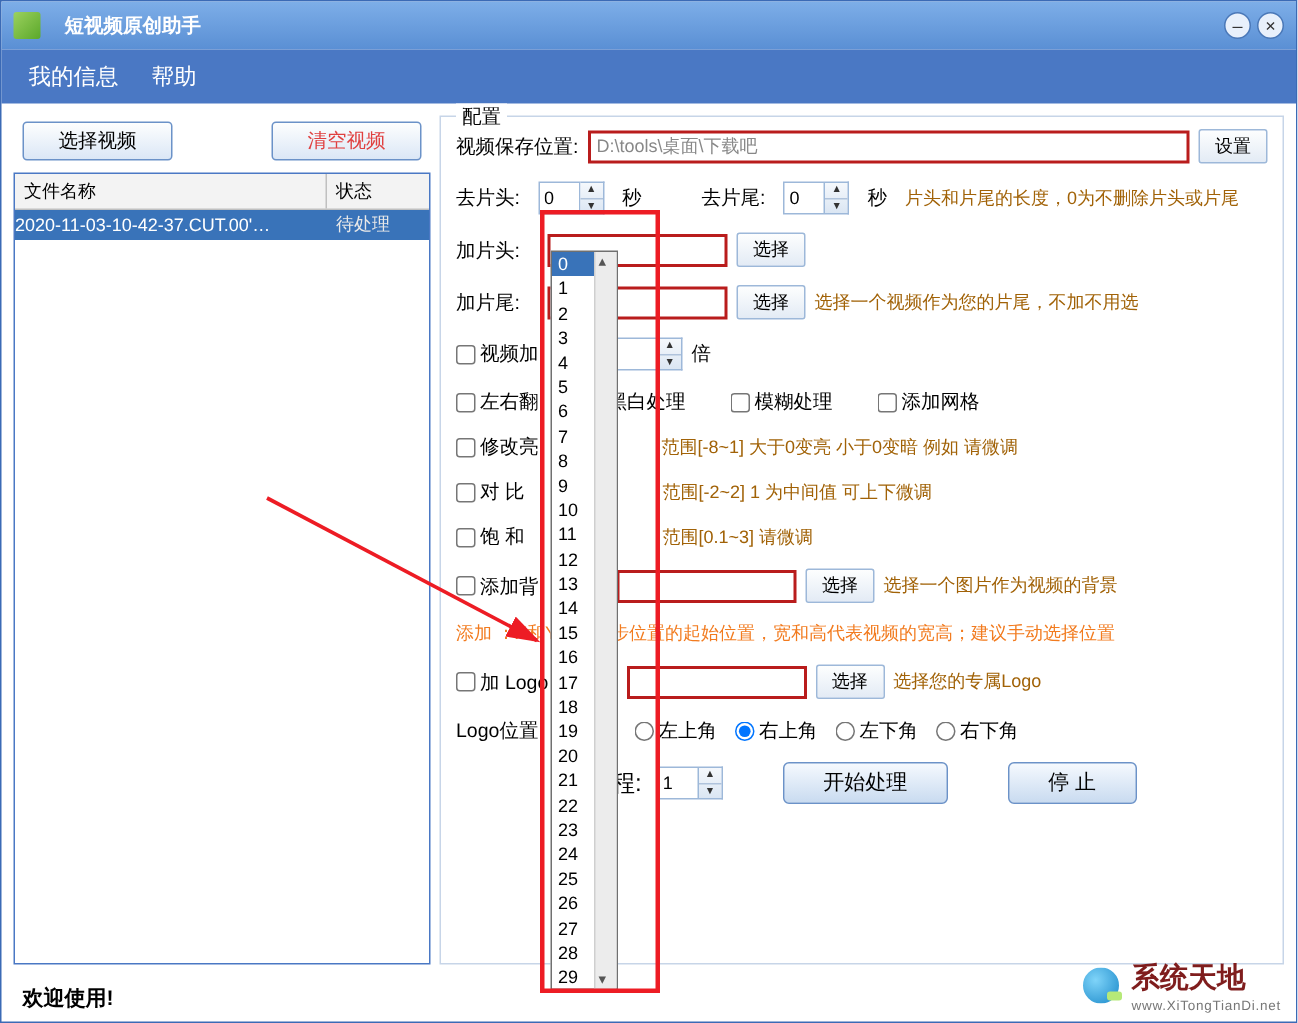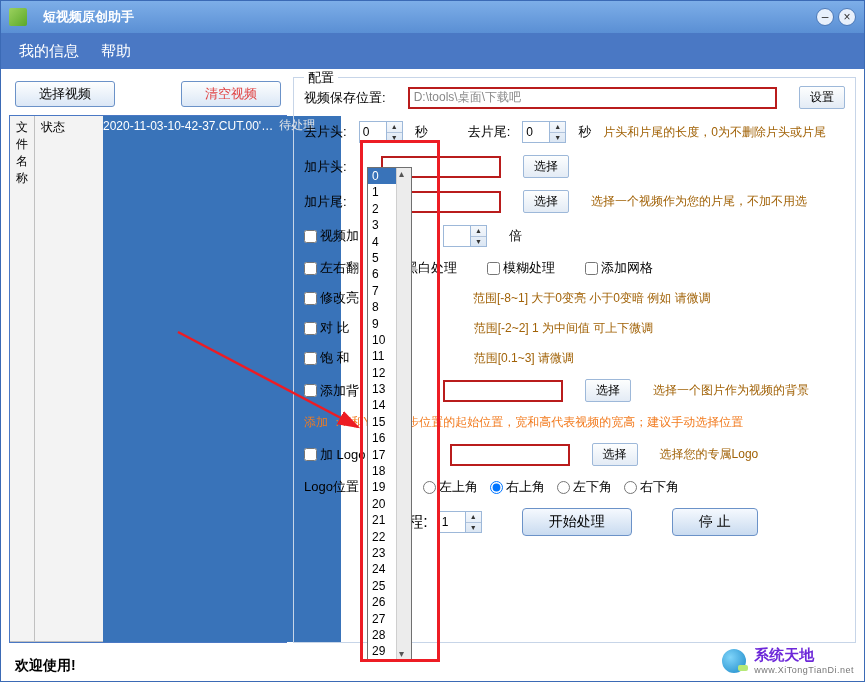--- a/index.html
+++ b/index.html
@@ -26,33 +26,33 @@
     
     .main-area { display: flex; height: calc(100% - 32px - 36px - 30px); padding: 8px; gap: 6px; }
     
     .left-panel { width: 278px; display: flex; flex-direction: column; }
     .left-buttons { display: flex; gap: 10px; padding: 4px 6px 8px 6px; justify-content: space-between; }
     .btn {
       border: 1px solid #6b92c8; border-radius: 3px; padding: 3px 14px; font-size: 13px;
       background: linear-gradient(#fdfefe, #dbe7f6); cursor: pointer; min-width: 100px; text-align: center;
     }
     .btn.red-text { color: #e04040; }
-    .file-table { border: 1px solid #4a78c4; flex: 1; display: flex; flex-direction: row; }
+    .file-table { border: 1px solid #4a78c4; flex: 1; display: flex; flex-direction: column; }
     .file-table-header { display: flex; background: #f3f3f3; border-bottom: 1px solid #c0c0c0; font-size: 12px; }
     .fth-col1 { flex: 1; padding: 3px 6px; border-right: 1px solid #c0c0c0; }
     .fth-col2 { width: 68px; padding: 3px 6px; }
     .file-row { display: flex; background: #3973b9; color: #fff; font-size: 12px; }
     .fr-col1 { flex: 1; padding: 3px 0; white-space: nowrap; overflow: hidden; }
     .fr-col2 { width: 68px; padding: 1px 6px; color: #e8e8e8; }
     .file-empty { flex: 1; background: #fff; }
     
     .right-panel { flex: 1; border: 1px solid #c7d5e8; position: relative; padding: 8px 10px; }
     .config-legend { position: absolute; top: -9px; left: 10px; background: #fff; padding: 0 4px; font-size: 13px; }
     
-    .row { display: flex; align-items: center; font-size: 13px; margin-bottom: 12px; gap: 22px; flex-wrap: nowrap; }
+    .row { display: flex; align-items: center; font-size: 13px; margin-bottom: 12px; gap: 6px; flex-wrap: nowrap; }
     .label { white-space: nowrap; }
     .text-input { border: 2px solid #b91c1c; height: 22px; padding: 0 4px; font-size: 12px; color: #888; background: #fff; }
     .wide { flex: 1; min-width: 0; }
     .small-btn { border: 1px solid #9db8d9; background: linear-gradient(#fdfefe,#e3ebf5); padding: 2px 10px; font-size: 12px; cursor: pointer; border-radius: 2px; }
     .hint { color: #a16207; font-size: 12px; white-space: nowrap; }
     .hint-wrap { color: #f27b1f; font-size: 12px; }
     
     .spin { display: inline-flex; }
     .spin input { width: 28px; height: 22px; border: 1px solid #9db8d9; text-align: left; padding: 0 3px; font-size: 12px; }
     .spin .arrows { width: 16px; height: 22px; border: 1px solid #9db8d9; border-left: none; background: linear-gradient(#f5f8fc,#dbe6f3); display: flex; flex-direction: column; }
@@ -80,21 +80,21 @@
     .dd-scroll::before { content: "▴"; position: absolute; top: 0; left: 2px; font-size: 10px; color: #555; }
     .dd-scroll::after { content: "▾"; position: absolute; bottom: 0; left: 2px; font-size: 10px; color: #555; }
     
     .red-box { position: absolute; left: 359px; top: 139px; width: 80px; height: 522px; border: 3px solid #ed1c24; z-index: 30; pointer-events: none; }
     
     .arrow-svg { position: absolute; left: 172px; top: 326px; z-index: 31; pointer-events: none; }
     
     .watermark { position: absolute; right: 10px; bottom: 6px; display: flex; align-items: center; gap: 6px; z-index: 5; }
     .wm-icon { width: 28px; height: 28px; border-radius: 50%; background: radial-gradient(circle at 35% 35%, #7fd4f9, #1a88c9); border: 2px solid #fff; position: relative; }
     .wm-icon::after { content: ""; position: absolute; width: 10px; height: 6px; background: #b6e978; border-radius: 2px; bottom: 2px; right: -2px; }
-    .wm-text { font-size: 15px; font-weight: bold; color: #6d28d9; }
+    .wm-text { font-size: 19px; font-weight: bold; color: #7f1d1d; }
     .wm-sub { font-size: 9px; color: #777; letter-spacing: 0.5px; }
     
     .gap12 { gap: 12px; }
     .gap30 { gap: 30px; }
     .mw55 { min-width: 55px; }
     .w30 { width: 30px; }
     .w120 { width: 120px; }
   </style>
 </head>
 <body>

